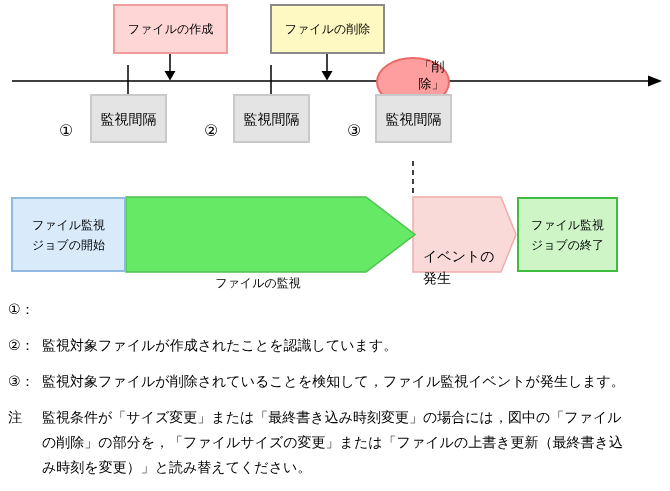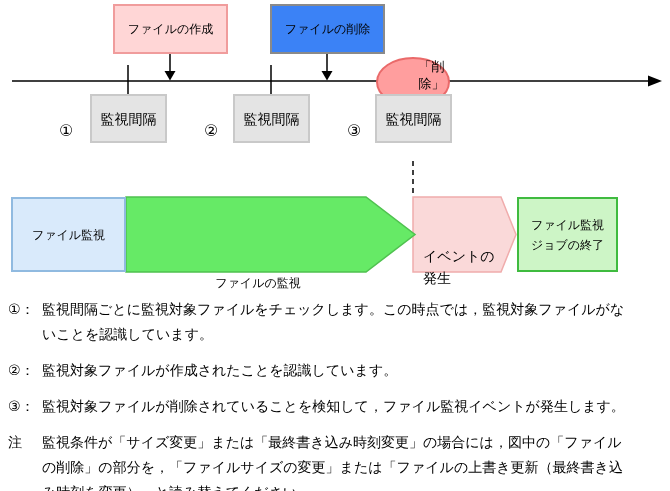--- a/index.html
+++ b/index.html
@@ -10,21 +10,21 @@
   }
   #overlay{position:absolute;left:0;top:0;width:670px;height:491px;}
   .abs{position:absolute;box-sizing:border-box;}
   .box{
     display:flex;align-items:center;justify-content:center;
     text-align:center;font-size:12px;line-height:20px;
   }
   .evt-create{left:113px;top:4px;width:115px;height:50px;
     background:#ffd6d6;border:2px solid #f09c9c;}
   .evt-delete{left:270px;top:4px;width:115px;height:50px;
-    background:#3b82f6;border:2px solid #8a8a8a;}
+    background:#fef9c3;border:2px solid #8a8a8a;}
   .interval{width:77px;height:49px;top:94px;
     background:#e4e4e4;border:2px solid #c9c9c9;font-size:14px;}
   .iv1{left:90px;} .iv2{left:233px;} .iv3{left:375px;}
   .circnum{top:123px;font-size:16px;line-height:16px;}
   .cn1{left:59px;} .cn2{left:204px;} .cn3{left:347px;}
   .bubble-text{
     left:377px;top:64px;width:73px;height:38px;
     display:flex;flex-direction:column;align-items:center;justify-content:center;
     font-size:13px;line-height:17px;text-align:center;padding-left:36px;
   }
@@ -97,35 +97,35 @@
   <div class="abs box interval iv2">
     <span>監視間隔</span>
   </div>
   <div class="abs circnum cn3">③</div>
   <div class="abs box interval iv3">
     <span>監視間隔</span>
   </div>
 
   <div class="abs box flow-start">
     <span>ファイル監視</span>
+    <span>ジョブの開始</span>
   </div>
   <div class="abs box flow-monitor-label">ファイルの監視</div>
   <div class="abs flow-event-label">
     <span>イベントの</span>
     <span>発生</span>
   </div>
   <div class="abs box flow-end">
     <span>ファイル監視</span>
     <span>ジョブの終了</span>
   </div>
 
   <div id="notes">
     <div class="note-row">
       <div class="note-label">①：</div>
-      <div class="note-text">監視間隔ごとに監視対象ファイルをチェックします。この時点では，監視対象ファイルがないことを認識しています。</div>
     </div>
     <div class="note-row">
       <div class="note-label">②：</div>
       <div class="note-text">監視対象ファイルが作成されたことを認識しています。</div>
     </div>
     <div class="note-row">
       <div class="note-label">③：</div>
       <div class="note-text">監視対象ファイルが削除されていることを検知して，ファイル監視イベントが発生します。</div>
     </div>
     <div class="note-row note-caution">

